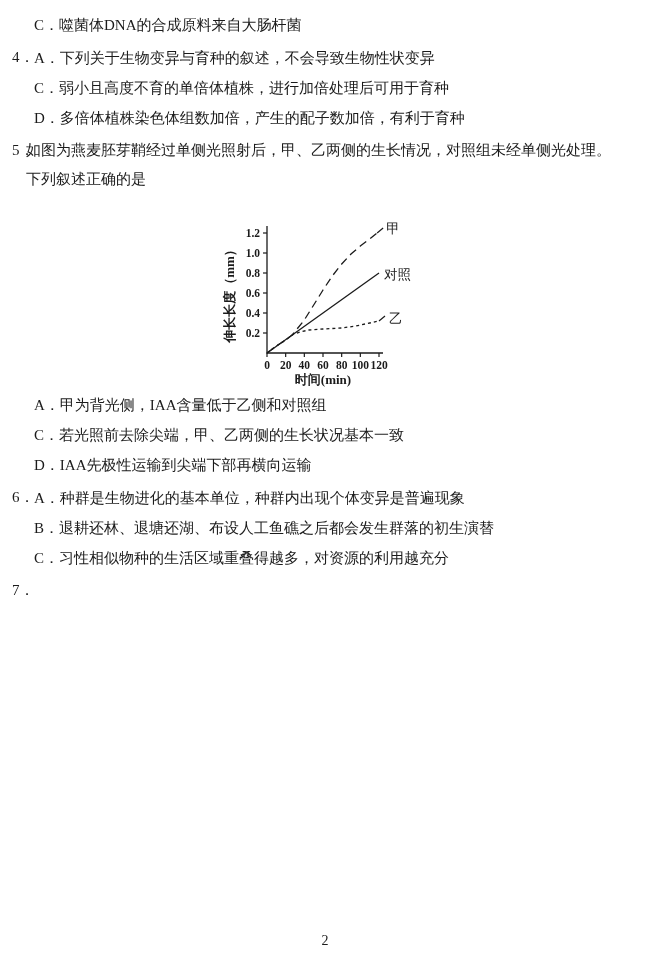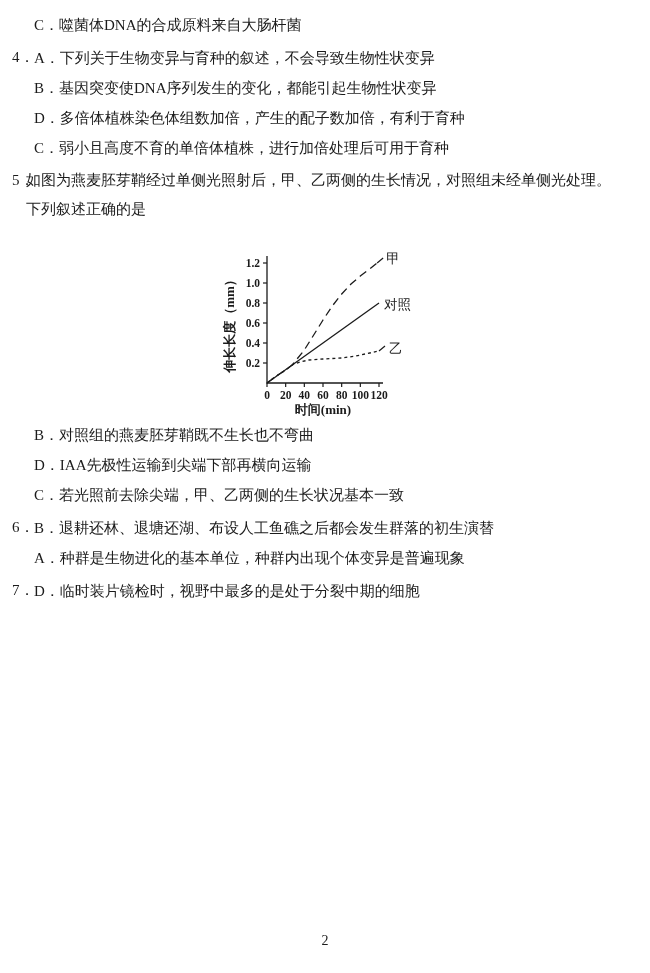--- a/index.html
+++ b/index.html
@@ -23,23 +23,22 @@
   .series-label{font-size:13.5px}
   #page-num{position:absolute;left:0;top:933px;width:100%;text-align:center;font-size:14px}
 </style>
 </head>
 <body>
 
 <div id="content">
     <div class="line opt"><span class="opt-label">C．</span><span>噬菌体DNA的合成原料来自大肠杆菌</span></div>
     <div class="line stem q-start"><span class="q-num">4．</span></div>
     <div class="line opt"><span class="opt-label">A．</span><span>下列关于生物变异与育种的叙述，不会导致生物性状变异</span></div>
-    <div class="line opt"><span class="opt-label">B．</span><span>基因突变使DNA序列发生的变化，都能引起生物性状变异</span></div>
+    <div class="line opt"><span class="opt-label">C．</span><span>弱小且高度不育的单倍体植株，进行加倍处理后可用于育种</span></div>
     <div class="line opt"><span class="opt-label">D．</span><span>多倍体植株染色体组数加倍，产生的配子数加倍，有利于育种</span></div>
-    <div class="line opt"><span class="opt-label">C．</span><span>弱小且高度不育的单倍体植株，进行加倍处理后可用于育种</span></div>
     <div class="line stem q-start"><span class="q-num">5．</span><span>如图为燕麦胚芽鞘经过单侧光照射后，甲、乙两侧的生长情况，对照组未经单侧光处理。下列叙述正确的是</span></div>
     <div id="chart-wrap">
       <svg width="220" height="192" viewBox="0 0 220 192">
         <path d="M45,28 V155 H161" fill="none" stroke="#1b1b1b" stroke-width="1.3"></path>
         <line x1="41" y1="135" x2="45" y2="135" stroke="#1b1b1b" stroke-width="1.2"></line>
         <text x="38" y="139" text-anchor="end" class="tick-label">0.2</text>
         <line x1="41" y1="115" x2="45" y2="115" stroke="#1b1b1b" stroke-width="1.2"></line>
         <text x="38" y="119" text-anchor="end" class="tick-label">0.4</text>
         <line x1="41" y1="95" x2="45" y2="95" stroke="#1b1b1b" stroke-width="1.2"></line>
         <text x="38" y="99" text-anchor="end" class="tick-label">0.6</text>
@@ -68,23 +67,23 @@
         <polyline points="45.0,155.0 54.3,148.0 63.7,142.0 70.2,137.0 82.3,122.0 91.7,107.0 101.0,92.0 110.3,78.0 119.7,66.0 129.0,56.0 138.3,48.0 147.7,41.0 155.1,35.0" fill="none" stroke="#1b1b1b" stroke-width="1.3" stroke-dasharray="8 5"></polyline>
         <line x1="155.13333333333333" y1="35" x2="161.13333333333333" y2="30" stroke="#1b1b1b" stroke-width="1.2"></line>
         <text x="164.13333333333333" y="32" dominant-baseline="middle" class="series-label">甲</text>
         <polyline points="45.0,155.0 70.2,137.0 157.0,75.0" fill="none" stroke="#1b1b1b" stroke-width="1.3"></polyline>
         <text x="162" y="77.99999999999999" dominant-baseline="middle" class="series-label">对照</text>
         <polyline points="45.0,155.0 54.3,148.0 63.7,142.0 70.2,137.0 77.7,134.0 87.0,132.0 101.0,131.0 119.7,130.0 133.7,128.0 147.7,125.0 157.0,123.0" fill="none" stroke="#1b1b1b" stroke-width="1.3" stroke-dasharray="3 3"></polyline>
         <line x1="157" y1="123" x2="163" y2="118" stroke="#1b1b1b" stroke-width="1.2"></line>
         <text x="167" y="122" dominant-baseline="middle" class="series-label">乙</text>
       </svg>
     </div>
-    <div class="line opt"><span class="opt-label">B．</span><span>对照组的燕麦胚芽鞘既不生长也不弯曲</span></div>
+    <div class="line opt"><span class="opt-label">A．</span><span>甲为背光侧，IAA含量低于乙侧和对照组</span></div>
+    <div class="line opt"><span class="opt-label">C．</span><span>若光照前去除尖端，甲、乙两侧的生长状况基本一致</span></div>
     <div class="line opt"><span class="opt-label">D．</span><span>IAA先极性运输到尖端下部再横向运输</span></div>
-    <div class="line opt"><span class="opt-label">C．</span><span>若光照前去除尖端，甲、乙两侧的生长状况基本一致</span></div>
     <div class="line stem q-start"><span class="q-num">6．</span></div>
+    <div class="line opt"><span class="opt-label">A．</span><span>种群是生物进化的基本单位，种群内出现个体变异是普遍现象</span></div>
     <div class="line opt"><span class="opt-label">B．</span><span>退耕还林、退塘还湖、布设人工鱼礁之后都会发生群落的初生演替</span></div>
-    <div class="line opt"><span class="opt-label">A．</span><span>种群是生物进化的基本单位，种群内出现个体变异是普遍现象</span></div>
+    <div class="line opt"><span class="opt-label">C．</span><span>习性相似物种的生活区域重叠得越多，对资源的利用越充分</span></div>
     <div class="line stem q-start"><span class="q-num">7．</span></div>
-    <div class="line opt"><span class="opt-label">D．</span><span>临时装片镜检时，视野中最多的是处于分裂中期的细胞</span></div>
   </div>
 
 <div id="page-num">2</div>
 
 </body></html>

